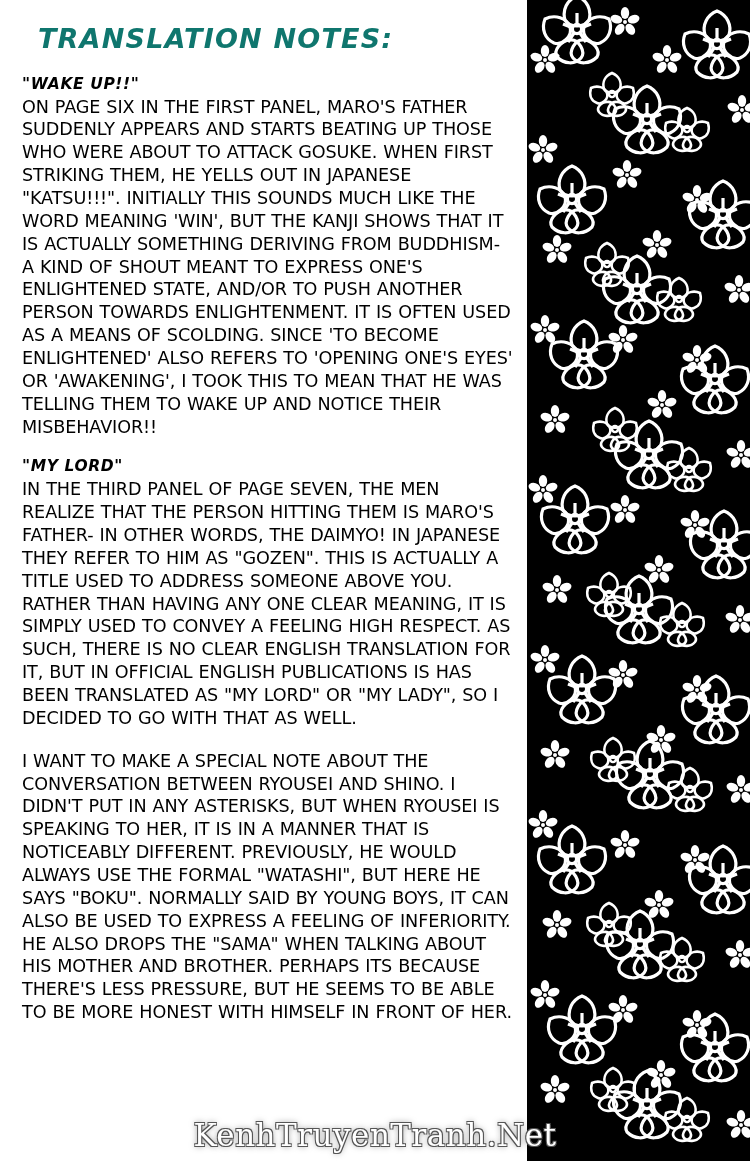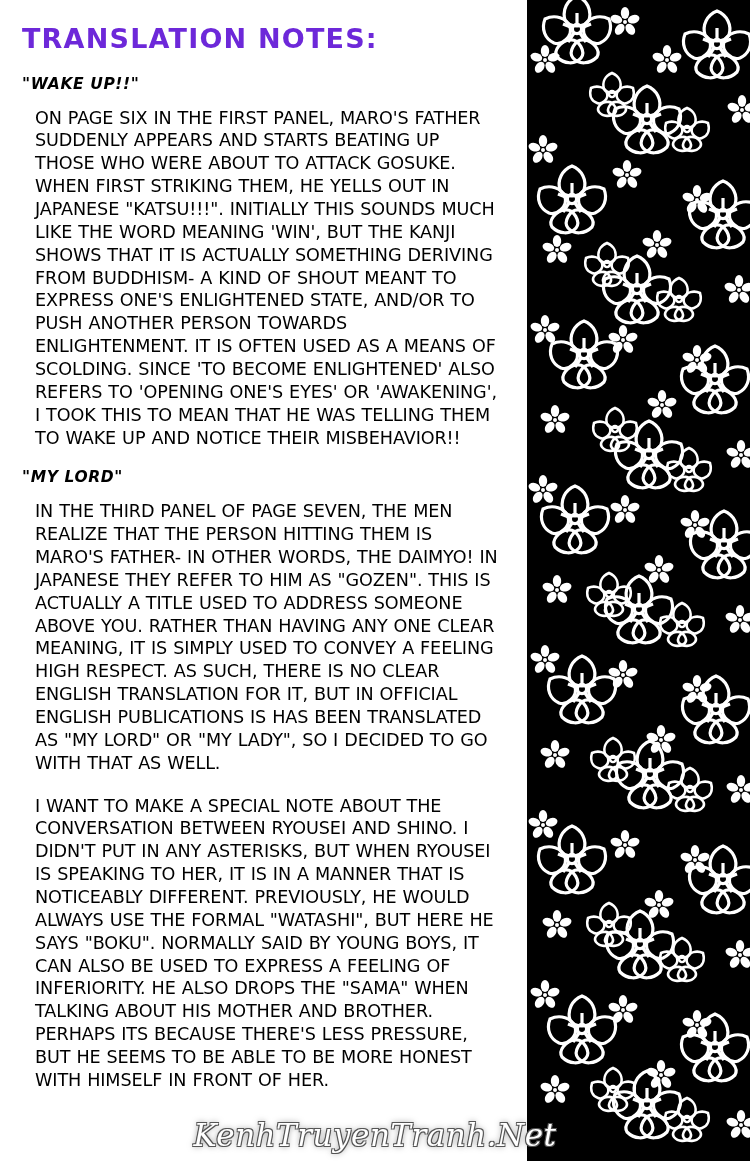--- a/index.html
+++ b/index.html
@@ -23,25 +23,26 @@
     top: 0;
     width: 527px;
     height: 1161px;
     box-sizing: border-box;
     padding: 18px 14px 0 22px;
   }
 
   .notes-title {
     font-family: "DejaVu Sans", sans-serif;
     font-weight: bold;
+    font-style: italic;
     font-size: 27px;
     letter-spacing: 1.2px;
-    color: #6d28d9;
+    color: #0f766e;
     text-transform: uppercase;
-    margin: 6px 0 22px 0;
+    margin: 6px 0 22px 16px;
     line-height: 1.1;
   }
 
   .section {
     margin-bottom: 20px;
   }
   .section-heading {
     font-family: "DejaVu Sans", sans-serif;
     font-weight: bold;
     font-style: italic;
@@ -52,21 +53,21 @@
     margin: 0 0 2px 0;
     line-height: 1.15;
   }
   .section-body {
     font-family: "DejaVu Sans", sans-serif;
     font-size: 17.6px;
     line-height: 1.30;
     letter-spacing: -0.1px;
     text-transform: uppercase;
     color: #000;
-    margin: 13px;
+    margin: 0;
     word-spacing: 0.5px;
   }
 
   
   .pattern-band {
     position: absolute;
     left: 527px;
     top: 0;
     width: 223px;
     height: 1161px;
@@ -76,21 +77,20 @@
   .pattern-band svg { display: block; }
 
   
   .watermark {
     position: absolute;
     left: 0;
     bottom: 8px;
     width: 750px;
     text-align: center;
     font-family: "DejaVu Serif", serif;
-    font-style: italic;
     font-size: 31px;
     color: #ffffff;
     text-shadow:
       1px 1px 0 #555, -1px 1px 0 #555, 1px -1px 0 #555, -1px -1px 0 #555,
       0 0 6px rgba(0,0,0,0.55);
     letter-spacing: 0.5px;
     pointer-events: none;
   }
 </style>
 </head>

